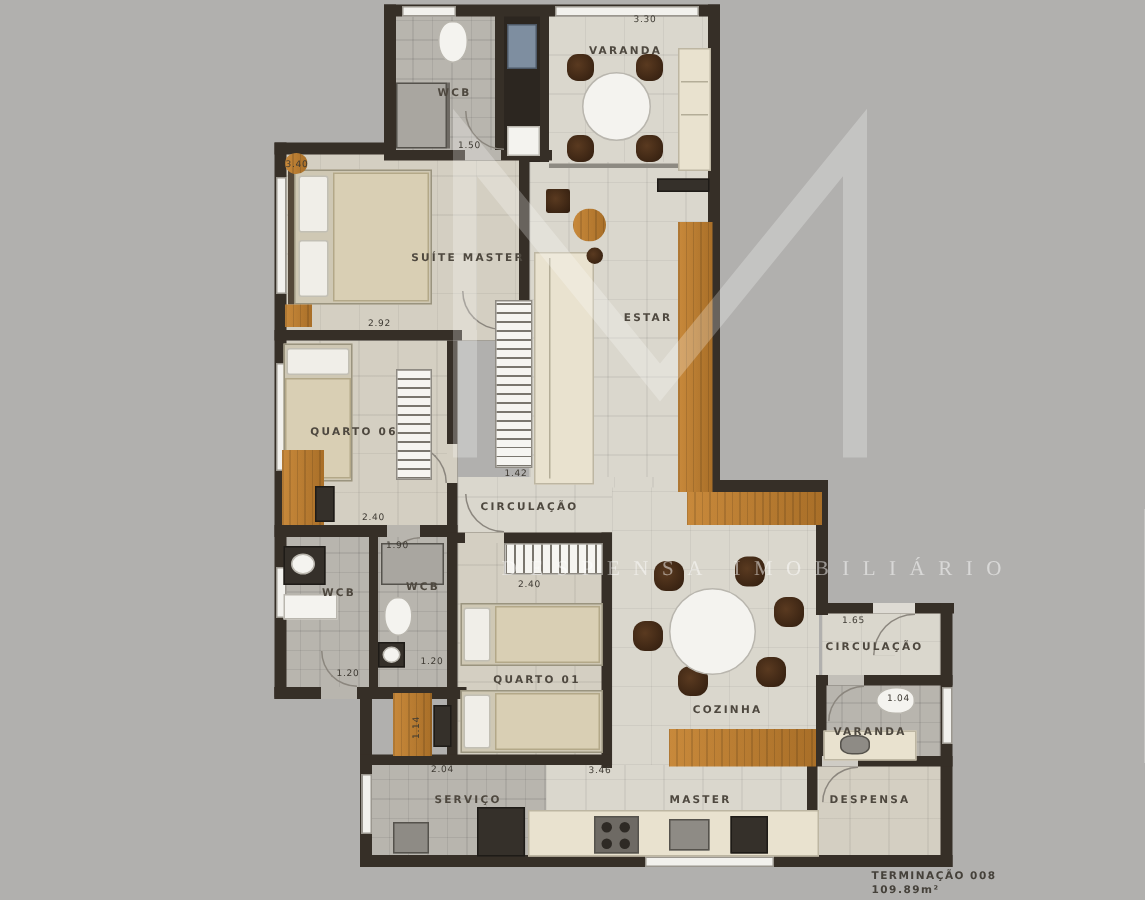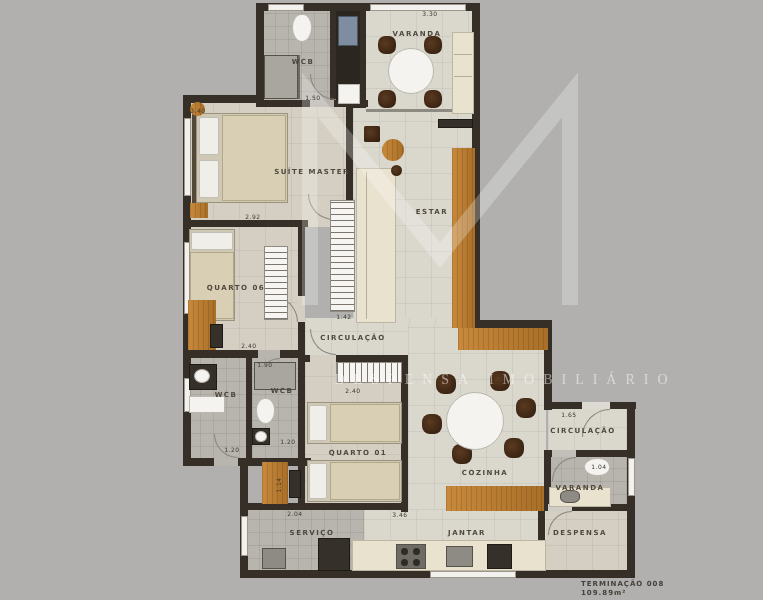--- a/index.html
+++ b/index.html
@@ -214,21 +214,21 @@
   <div class="lbl" style="left:236px;top:288px">QUARTO 06</div>
   <div class="lbl" style="left:353px;top:338px">CIRCULAÇÃO</div>
   <div class="lbl" style="left:226px;top:395px">WCB</div>
   <div class="lbl" style="left:282px;top:391px">WCB</div>
   <div class="lbl" style="left:358px;top:453px">QUARTO 01</div>
   <div class="lbl" style="left:485px;top:473px">COZINHA</div>
   <div class="lbl" style="left:583px;top:431px">CIRCULAÇÃO</div>
   <div class="lbl" style="left:580px;top:488px">VARANDA</div>
   <div class="lbl" style="left:580px;top:533px">DESPENSA</div>
   <div class="lbl" style="left:312px;top:533px">SERVIÇO</div>
-  <div class="lbl" style="left:467px;top:533px">JANTAR</div>
+  <div class="lbl" style="left:467px;top:533px">MASTER</div>
 
   <div class="dim" style="left:430px;top:13px">3.30</div>
   <div class="dim" style="left:198px;top:110px">3.40</div>
   <div class="dim" style="left:313px;top:97px">1.50</div>
   <div class="dim" style="left:253px;top:216px">2.92</div>
   <div class="dim" style="left:344px;top:316px">1.42</div>
   <div class="dim" style="left:249px;top:345px">2.40</div>
   <div class="dim" style="left:265px;top:364px">1.90</div>
   <div class="dim" style="left:353px;top:390px">2.40</div>
   <div class="dim" style="left:232px;top:449px">1.20</div>

